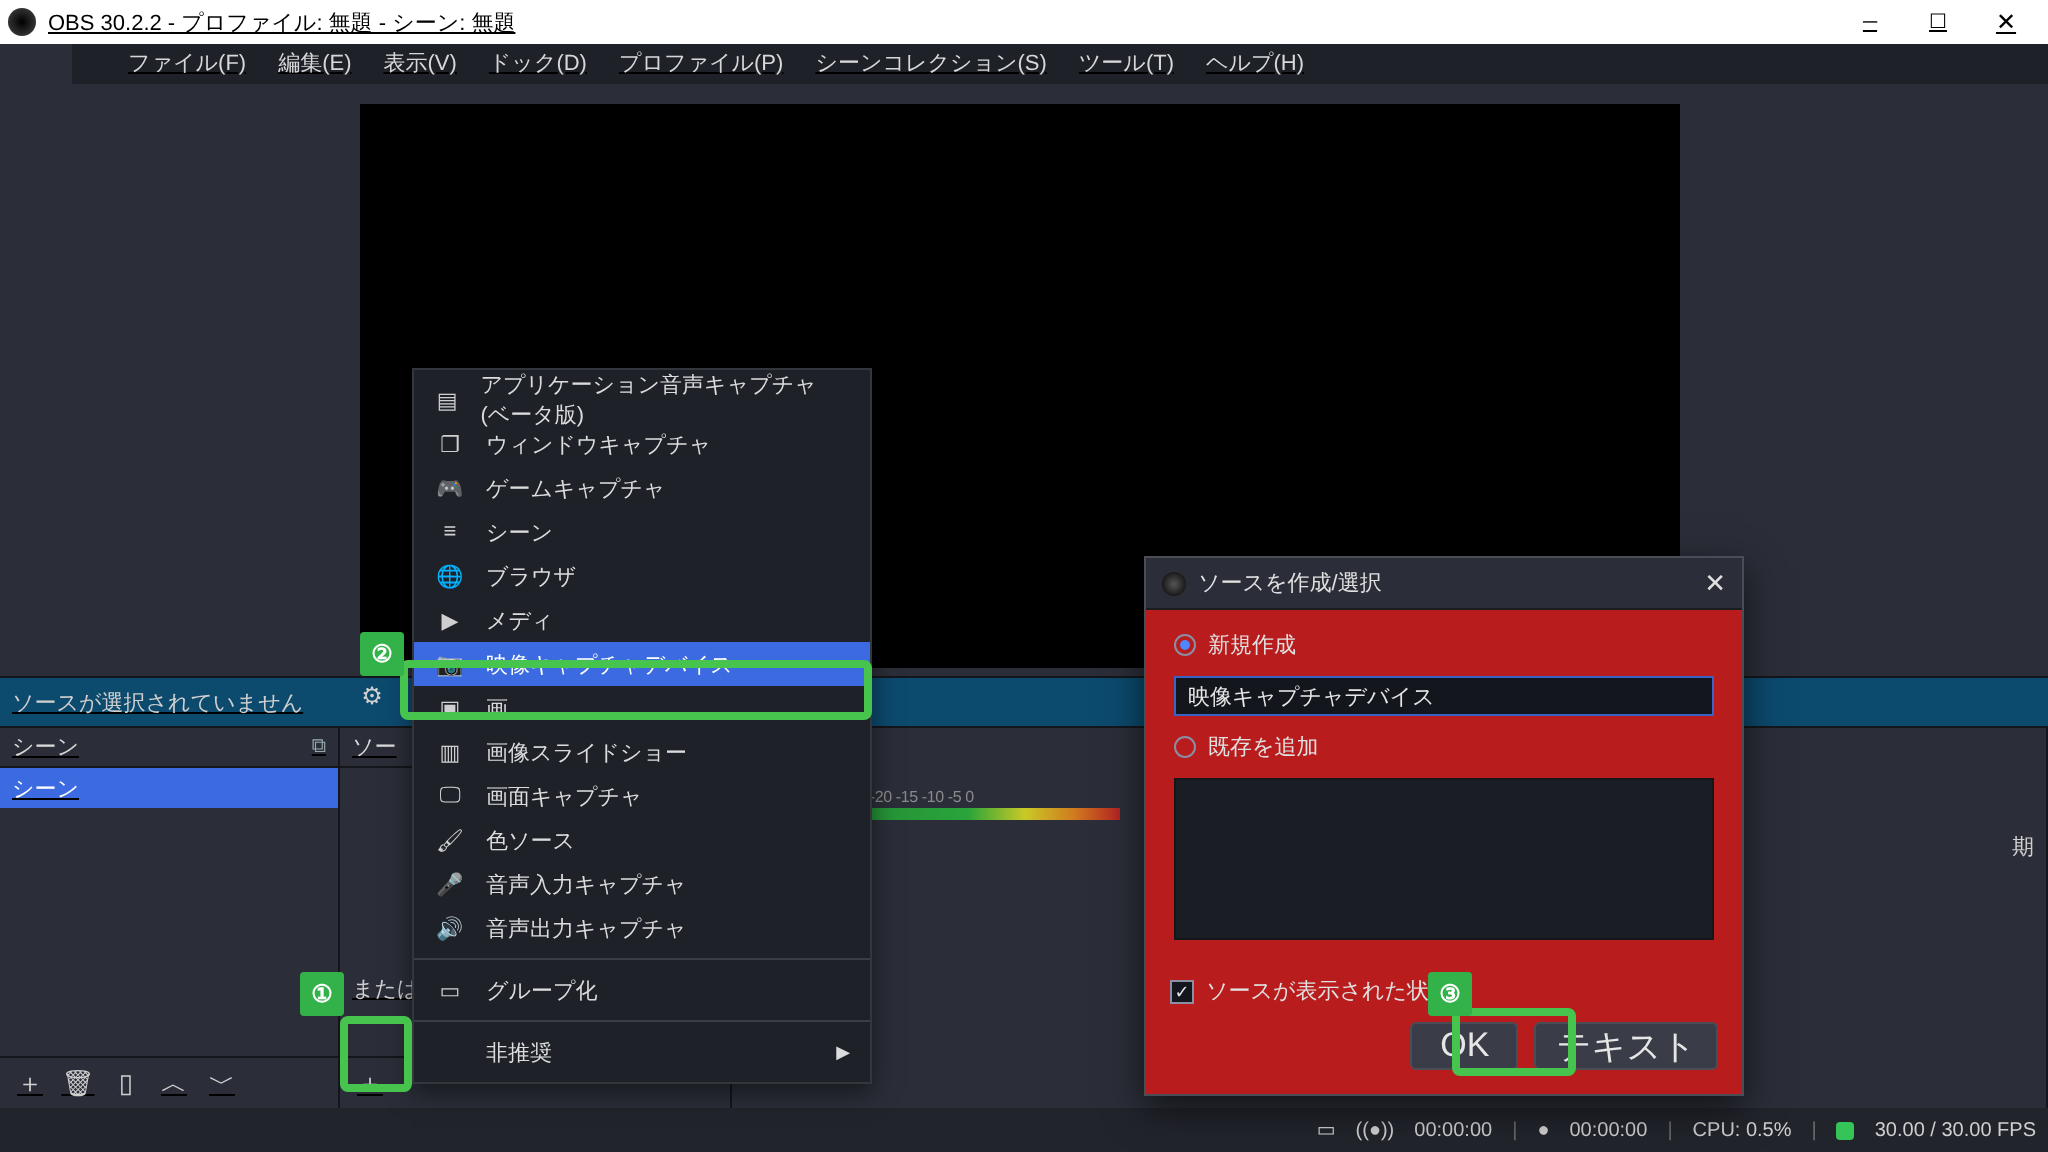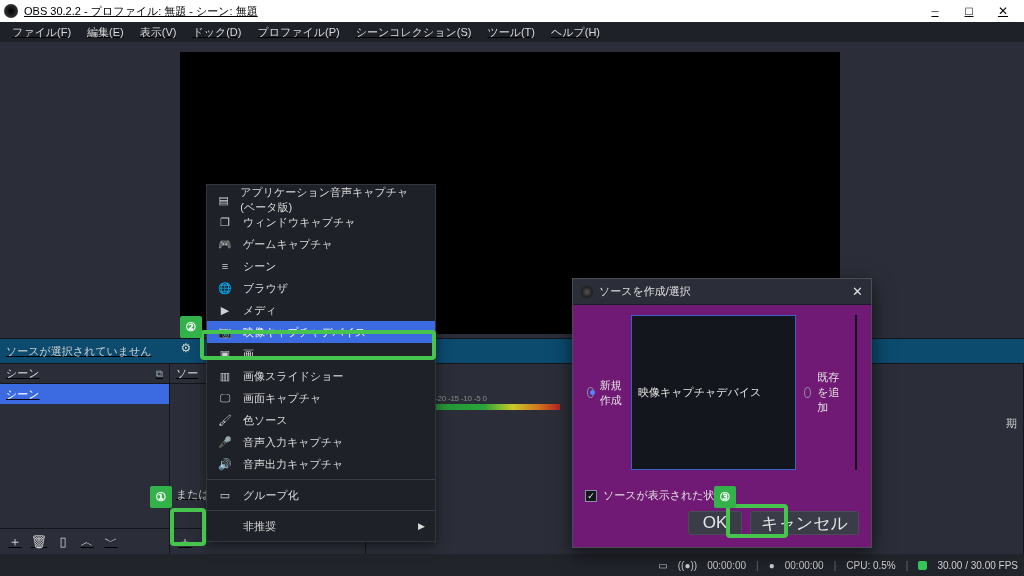--- a/index.html
+++ b/index.html
@@ -7,21 +7,21 @@
   .app { position: absolute; left: 0; top: 0; width: 1024px; height: 576px; background: #2b2e38; text-decoration: underline; }
 
   
   .titlebar { height: 22px; background: #fff; color: #000; display: flex; align-items: center; padding: 0 4px; font-size: 11px; }
   .titlebar .obs-ico { width: 14px; height: 14px; border-radius: 50%; background: radial-gradient(circle at 50% 50%, #000 0%, #333 70%, #000 100%); margin-right: 6px; }
   .titlebar .title { flex: 1; }
   .titlebar .winbtn { width: 34px; height: 22px; display: flex; align-items: center; justify-content: center; font-size: 10px; }
   .titlebar .winbtn.close { font-size: 12px; }
 
   
-  .menubar { height: 20px; background: #1f2129; color: #d8d8d8; display: flex; align-items: flex-end; font-size: 11px; padding-left: 4px; }
+  .menubar { height: 20px; background: #1f2129; color: #d8d8d8; display: flex; align-items: flex-start; font-size: 11px; padding-left: 20px; margin-left: 36px; }
   .menubar span { padding: 2px 8px; }
 
   
   .preview { background: #2b2e38; height: 296px; position: relative; }
   .preview-inner { position: absolute; left: 180px; top: 10px; width: 660px; height: 282px; background: #000; }
 
   
   .nosel { height: 26px; background: #0c4a6e; display: flex; align-items: center; color: #cfcfcf; font-size: 11px; border-top: 1px solid #14161b; border-bottom: 1px solid #14161b; }
   .nosel .txt { padding-left: 6px; flex: 1; }
 
@@ -55,25 +55,25 @@
   
   .ctxmenu { position: absolute; left: 206px; top: 184px; width: 230px; background: #1f2129; border: 1px solid #34363e; color: #dcdcdc; font-size: 11px; padding: 4px 0; z-index: 20; box-shadow: 0 4px 12px rgba(0,0,0,0.5); }
   .ctx-item { height: 22px; display: flex; align-items: center; padding: 0 10px; gap: 10px; position: relative; }
   .ctx-item .ico { width: 16px; text-align: center; font-size: 11px; color: #cfcfcf; }
   .ctx-item.sel { background: #3c6ae0; color: #fff; }
   .ctx-item.sel .ico { color: #fff; }
   .ctx-sep { height: 1px; background: #3a3d46; margin: 4px 0; }
   .ctx-item .sub { margin-left: auto; font-size: 9px; }
 
   
-  .dlg { position: absolute; left: 572px; top: 278px; width: 300px; height: 270px; background: #701a75; border: 1px solid #4a4d56; z-index: 25; box-shadow: 0 6px 18px rgba(0,0,0,0.6); display: flex; flex-direction: column; }
+  .dlg { position: absolute; left: 572px; top: 278px; width: 300px; height: 270px; background: #b91c1c; border: 1px solid #4a4d56; z-index: 25; box-shadow: 0 6px 18px rgba(0,0,0,0.6); display: flex; flex-direction: column; }
   .dlg-title { height: 26px; background: #2b2e38; color: #e0e0e0; font-size: 11px; display: flex; align-items: center; padding: 0 8px; border-bottom: 1px solid #1a1c22; }
   .dlg-title .obsico { width: 12px; height: 12px; border-radius: 50%; background: radial-gradient(circle at 50% 50%, #555 0%, #111 80%); margin-right: 6px; }
   .dlg-title .x { margin-left: auto; font-size: 13px; }
-  .dlg-body { flex: 1; padding: 10px 14px; color: #e0e0e0; font-size: 11px; display: flex; flex-direction: row; gap: 8px; }
+  .dlg-body { flex: 1; padding: 10px 14px; color: #e0e0e0; font-size: 11px; display: flex; flex-direction: column; gap: 8px; }
   .radio { display: flex; align-items: center; gap: 6px; }
   .radio .dot { width: 11px; height: 11px; border: 1px solid #8a8fa3; border-radius: 50%; position: relative; }
   .radio.on .dot::after { content: ""; position: absolute; left: 2px; top: 2px; width: 5px; height: 5px; background: #4f86ff; border-radius: 50%; }
   .dlg-input { width: 100%; background: #14161d; border: 1px solid #3a62c7; color: #e6e6e6; font-size: 11px; padding: 3px 6px; outline: none; }
   .dlg-list { flex: 1; background: #1b1d24; border: 1px solid #14161b; }
   .dlg-foot { padding: 8px 12px 12px; display: flex; flex-direction: column; gap: 8px; }
   .chk { display: flex; align-items: center; gap: 6px; color: #e0e0e0; font-size: 11px; }
   .chk .box { width: 12px; height: 12px; border: 1px solid #8a8fa3; background: #14161d; display: flex; align-items: center; justify-content: center; font-size: 9px; color: #e6e6e6; }
   .dlg-btns { display: flex; justify-content: flex-end; gap: 8px; }
   .btn { min-width: 54px; height: 24px; background: #3a3d48; border: 1px solid #4a4d56; color: #e6e6e6; font-size: 17px; border-radius: 3px; display: flex; align-items: center; justify-content: center; padding: 0 10px; }
@@ -259,21 +259,21 @@
       </div>
       <div class="dlg-list"></div>
     </div>
     <div class="dlg-foot">
       <div class="chk">
         <span class="box">✓</span>
         <span>ソースが表示された状態</span>
       </div>
       <div class="dlg-btns">
         <div class="btn">OK</div>
-        <div class="btn">キャンセル</div>
+        <div class="btn">テキスト</div>
       </div>
     </div>
   </div>
 
   <div class="badge" style="left:150px; top:486px;">①</div>
   <div class="hl" style="left:170px; top:508px; width:36px; height:38px;"></div>
 
   <div class="badge" style="left:180px; top:316px;">②</div>
   <div class="hl" style="left:200px; top:330px; width:236px; height:30px;"></div>
 

